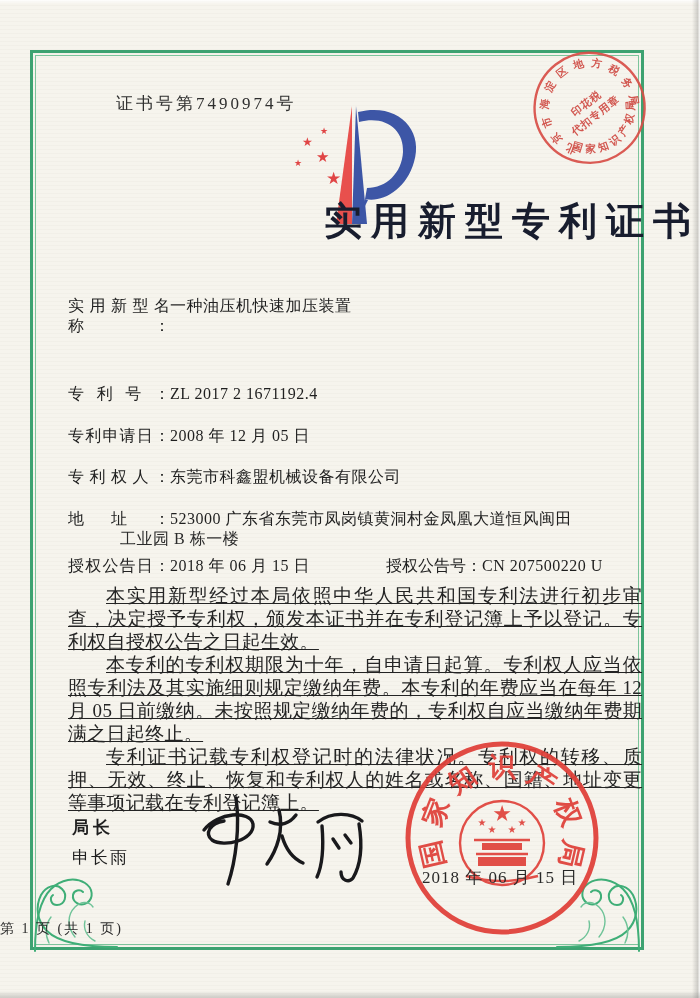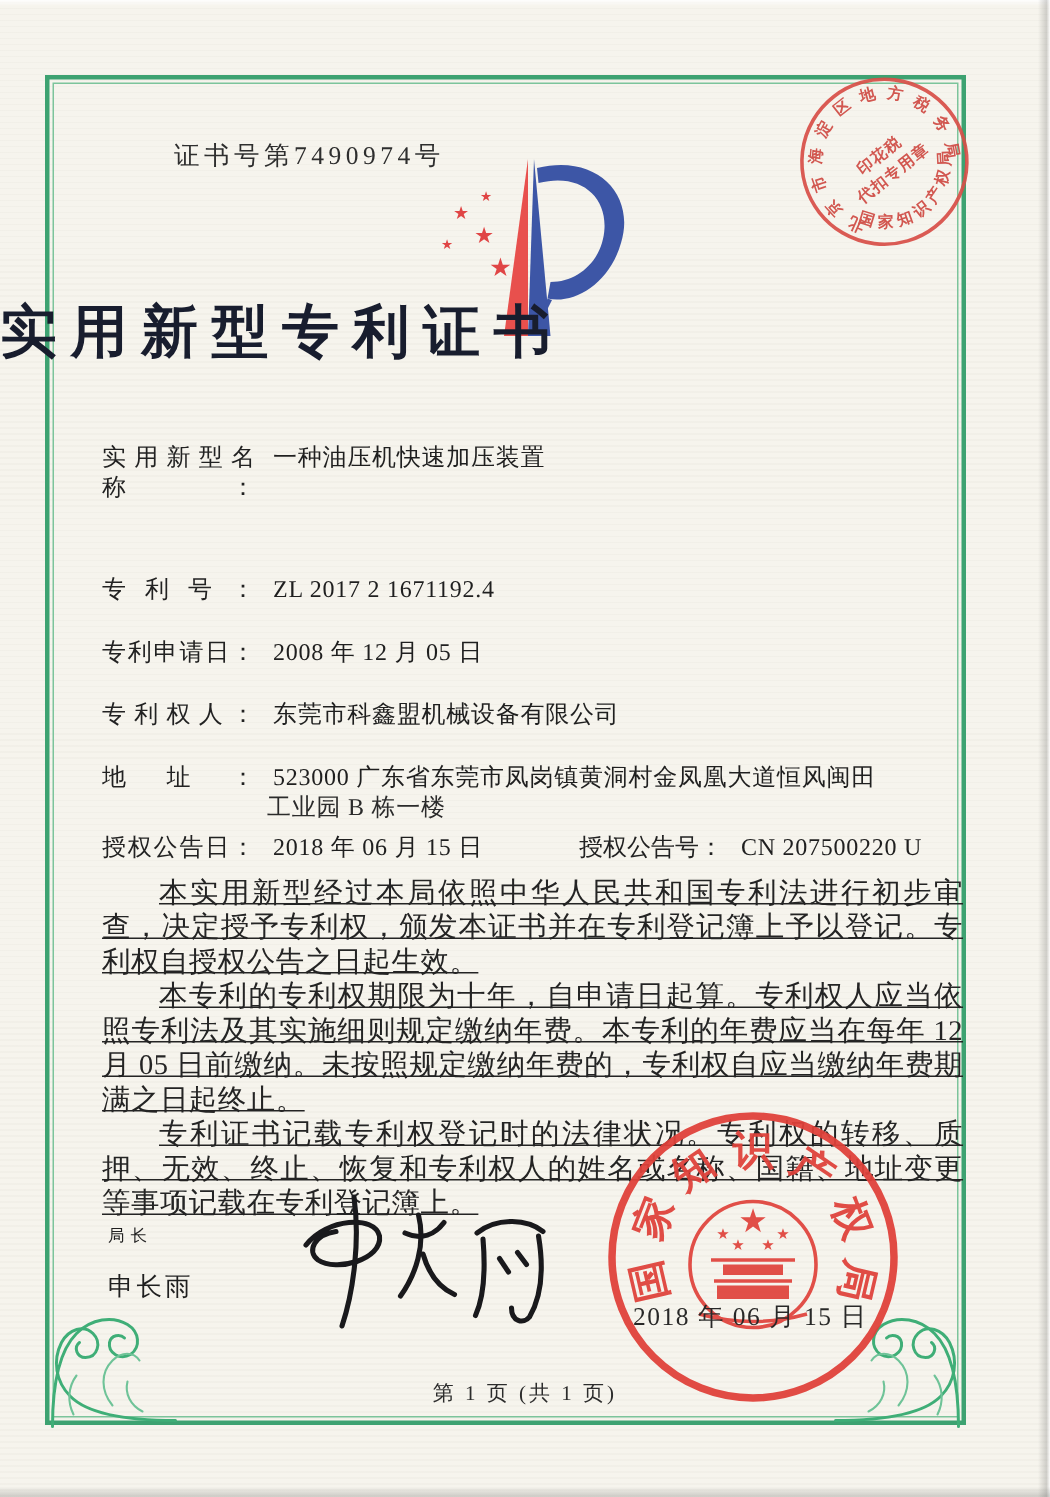--- a/index.html
+++ b/index.html
@@ -24,61 +24,61 @@
   .corner svg{width:100%;height:100%;}
   .corner-bl{left:-8px;bottom:-8px;}
   .corner-br{right:-8px;bottom:-8px;transform:scaleX(-1);}
 
   .cert-number{position:absolute;left:68px;top:92px;font-size:17px;letter-spacing:3px;color:#2e2e2e;margin-left:48px;}
 
   .logo{position:absolute;left:272px;top:100px;width:156px;height:146px;}
   .logo svg{width:100%;height:100%;}
   .logo text{fill:#e04545;}
 
-  .title{position:absolute;left:0;top:196px;width:700px;text-align:left;
+  .title{position:absolute;left:0;top:196px;width:700px;text-align:right;
     font-size:38px;font-weight:bold;color:#181d2e;letter-spacing:9px;}
 
   
   .tax-stamp{position:absolute;left:531px;top:48px;width:120px;height:120px;
     transform:rotate(-38deg);opacity:0.92;}
   .tax-stamp svg{width:100%;height:100%;}
   .tax-stamp .ring{fill:none;stroke:#d84f48;stroke-width:2.4;}
   .tax-stamp g[data-circtext]{fill:#cf4a43;font-size:10.5px;font-weight:bold;}
   .tax-stamp .center-line{fill:#cf4a43;font-size:10.5px;font-weight:bold;text-anchor:middle;letter-spacing:1px;}
 
   
   .field-row{position:absolute;left:68px;width:575px;font-size:16px;line-height:20px;}
   .field-label{display:inline-block;width:102px;text-align:justify;text-align-last:justify;
     vertical-align:top;color:#222;}
-  .field-value{display:inline-block;margin-left:12px;vertical-align:top;color:#1f1f1f;letter-spacing:0.5px;}
-  .addr-line2{display:block;margin-left:110px;letter-spacing:0.5px;}
+  .field-value{display:inline-block;margin-left:0;vertical-align:top;color:#1f1f1f;letter-spacing:0.5px;}
+  .addr-line2{display:block;margin-left:52px;letter-spacing:0.5px;}
   .grant-no-field{position:absolute;left:318px;top:0;white-space:nowrap;}
 
   .paragraphs{position:absolute;left:68px;top:584px;width:574px;
     font-size:19px;line-height:23px;text-align:justify;color:#242424;text-decoration:underline;}
   .paragraphs p{margin:0;text-indent:2em;letter-spacing:0.3px;}
 
-  .director-label{position:absolute;left:72px;top:816px;font-size:11px;letter-spacing:4px;color:#1f1f1f;}
+  .director-label{position:absolute;left:72px;top:816px;font-size:17px;letter-spacing:4px;color:#1f1f1f;font-weight:bold;}
   .director-name{position:absolute;left:72px;top:846px;font-size:17px;letter-spacing:2px;color:#1f1f1f;}
   .signature{position:absolute;left:182px;top:792px;width:195px;height:95px;}
   .signature svg{width:100%;height:100%;}
   .signature path{fill:none;stroke:#19191c;stroke-width:3.4;stroke-linecap:round;stroke-linejoin:round;}
 
   
   .office-seal{position:absolute;left:400px;top:736px;width:204px;height:204px;opacity:0.94;}
   .office-seal svg{width:100%;height:100%;}
   .office-seal .ring{fill:none;stroke:#e0413a;stroke-width:5;}
   .office-seal g[data-circtext]{fill:#df423b;font-size:27px;font-weight:bold;font-family:"Liberation Serif",serif;}
   .emblem-stroke{fill:none;stroke:#e0453e;stroke-width:2.4;}
   .emblem-fill{fill:#e0453e;}
   .emblem-star{fill:#e0453e;text-anchor:middle;}
   .seal-date{position:absolute;left:22px;top:130px;width:160px;font-size:17px;color:#1c1c1c;
     letter-spacing:1px;white-space:nowrap;}
 
-  .footer{position:absolute;left:0;top:920px;width:700px;text-align:center;font-size:14px;
+  .footer{position:absolute;left:0;top:920px;width:700px;font-size:14px;
     letter-spacing:2px;color:#2c2c2c;}
 
   .flourish{fill:none;stroke:#3fae77;stroke-width:2;stroke-linecap:round;}
   .flourish-light{fill:none;stroke:#6fc398;stroke-width:1.4;stroke-linecap:round;}
 </style>
 </head>
 <body>
 
 <div class="paper">
 

